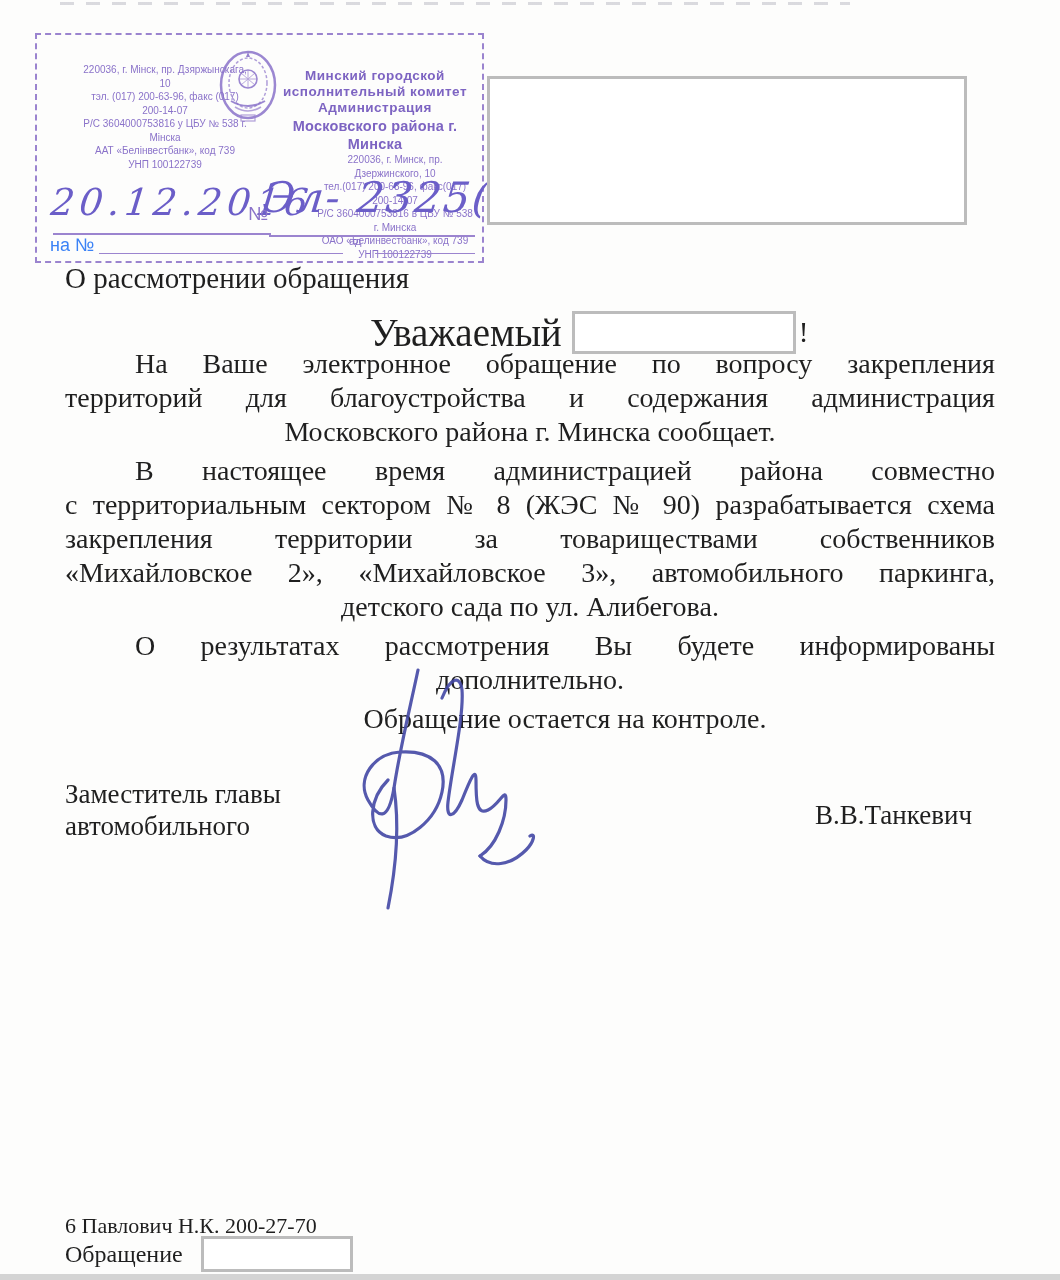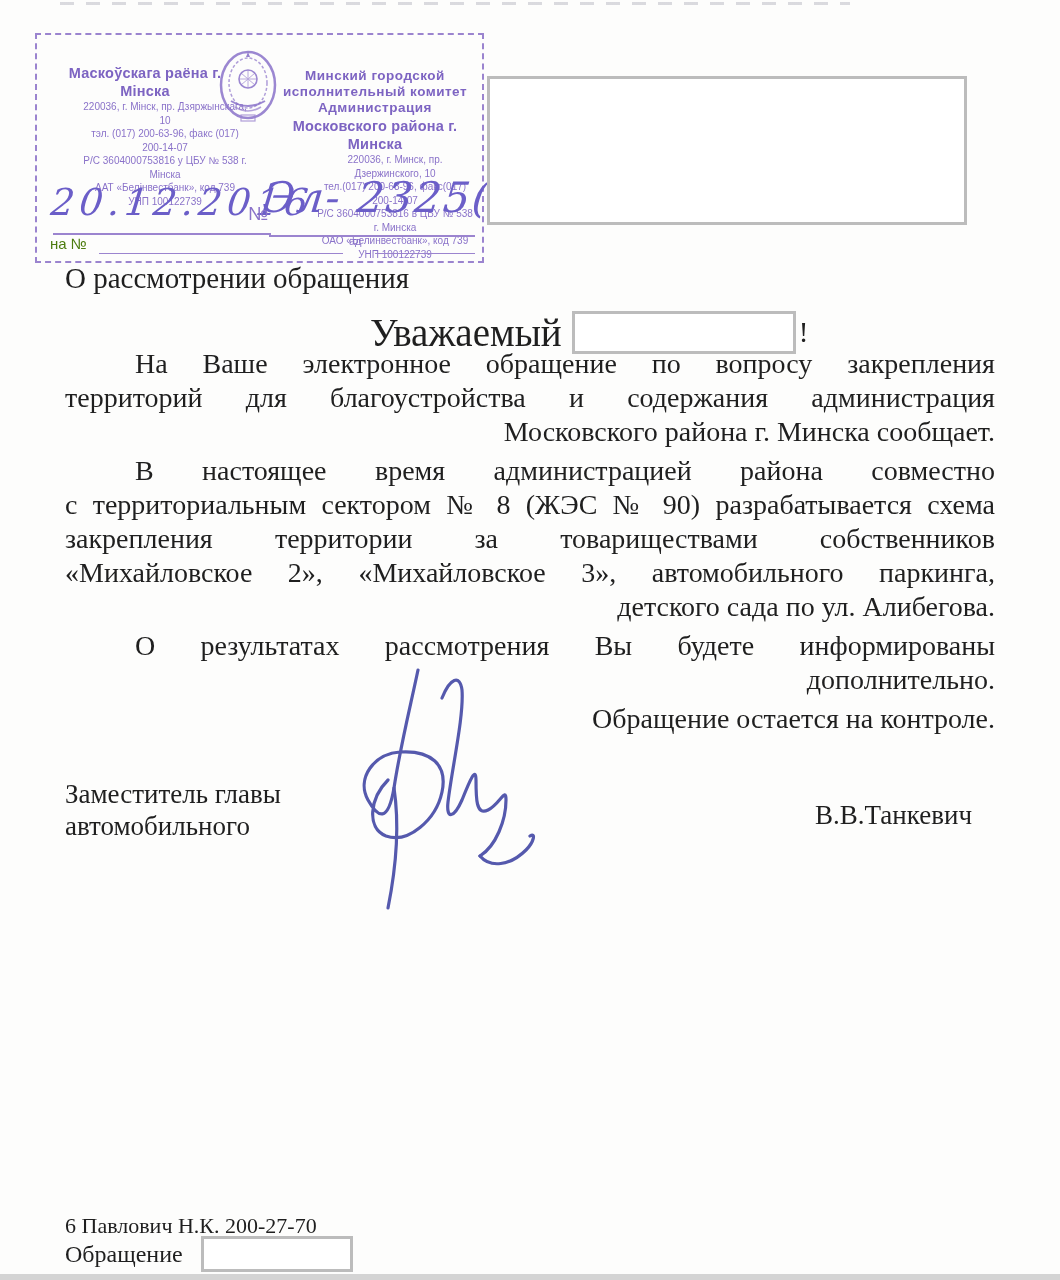--- a/index.html
+++ b/index.html
@@ -21,36 +21,36 @@
   .district{font-weight:bold;font-size:14.5px;line-height:18px;margin-top:1px;letter-spacing:.2px;}
   .detail-line{font-size:10px;line-height:13.5px;color:#8a72c9;margin-left:40px;}
   .emblem{position:absolute;left:180px;top:14px;width:62px;height:78px;}
   .hw{font-family:"DejaVu Serif",serif;font-style:italic;color:#6b5ec8;transform:skewX(-6deg);}
   .stamp-date{position:absolute;left:14px;top:146px;font-size:37px;letter-spacing:5px;}
   .stamp-no-label{position:absolute;left:211px;top:168px;font-size:19px;color:#8a72c9;}
   .stamp-number{position:absolute;left:226px;top:138px;font-size:42px;letter-spacing:2px;white-space:nowrap;}
   .u-line{position:absolute;height:0;border-bottom:2px solid #9b84cf;}
   .ul-date{left:16px;top:198px;width:218px;}
   .ul-number{left:232px;top:200px;width:206px;}
-  .stamp-na{position:absolute;left:13px;top:200px;font-size:15px;color:#4d7c0f;}
+  .stamp-na{position:absolute;left:13px;top:200px;font-size:18px;color:#3b82f6;}
   .stamp-ad{position:absolute;left:312px;top:200px;font-size:11px;color:#8a72c9;}
   .ul-na{left:62px;top:218px;width:244px;border-bottom-width:1.5px;}
   .ul-ad{left:338px;top:218px;width:100px;border-bottom-width:1.5px;}
   
   .redact{background:#fff;border:3px solid #bcbcbc;}
   .redact-top{position:absolute;left:487px;top:76px;width:474px;height:143px;}
   
   .subject{position:absolute;left:65px;top:262px;font-size:29px;}
   .salutation{position:absolute;left:65px;top:311px;height:42px;display:flex;align-items:center;}
   .sal-word{margin-left:305px;font-size:39px;}
   .sal-box{width:218px;height:37px;margin-left:10px;}
   .sal-excl{font-size:29px;margin-left:3px;}
   .letter-body{position:absolute;left:65px;top:347px;width:930px;}
   .paragraph{margin-bottom:5px;}
-  .body-line{font-size:28px;line-height:34px;height:34px;text-align:right;white-space:normal;}
+  .body-line{font-size:28px;line-height:34px;height:34px;text-align:center;white-space:normal;}
   .body-line.just{text-align:justify;text-align-last:justify;}
   .body-line.indent{padding-left:70px;}
   
   .sig-position{position:absolute;left:65px;top:778px;font-size:27px;line-height:32px;}
   .sig-name{position:absolute;right:88px;top:800px;font-size:27px;text-align:right;}
   .sig-scribble{position:absolute;left:330px;top:668px;width:230px;height:245px;}
   
   .footer-exec{position:absolute;left:65px;top:1213px;font-size:22px;}
   .footer-row{position:absolute;left:65px;top:1236px;display:flex;align-items:center;gap:8px;}
   .footer-label{font-size:24px;}
@@ -58,21 +58,20 @@
 </style>
 </head>
 <body>
 
 <div class="scan-top"></div>
 <div class="scan-bottom"></div>
 
 <div class="stamp">
 
   <div class="stamp-col left">
-    <div class="district">Маскоўскага раёна г. Мінска</div>
     <div>
         <div class="detail-line">220036, г. Мінск, пр. Дзяржынскага, 10</div>
         <div class="detail-line">тэл. (017) 200-63-96, факс (017) 200-14-07</div>
         <div class="detail-line">Р/С 3604000753816 у ЦБУ № 538 г. Мінска</div>
         <div class="detail-line">ААТ «Белінвестбанк», код 739</div>
         <div class="detail-line">УНП 100122739</div>
       </div>
   </div>
 
   <svg class="emblem" viewBox="0 0 62 78">

